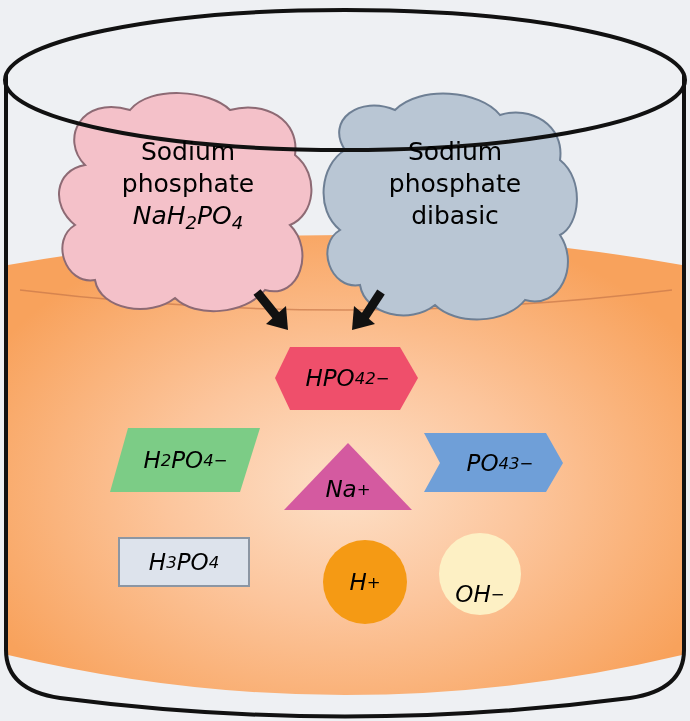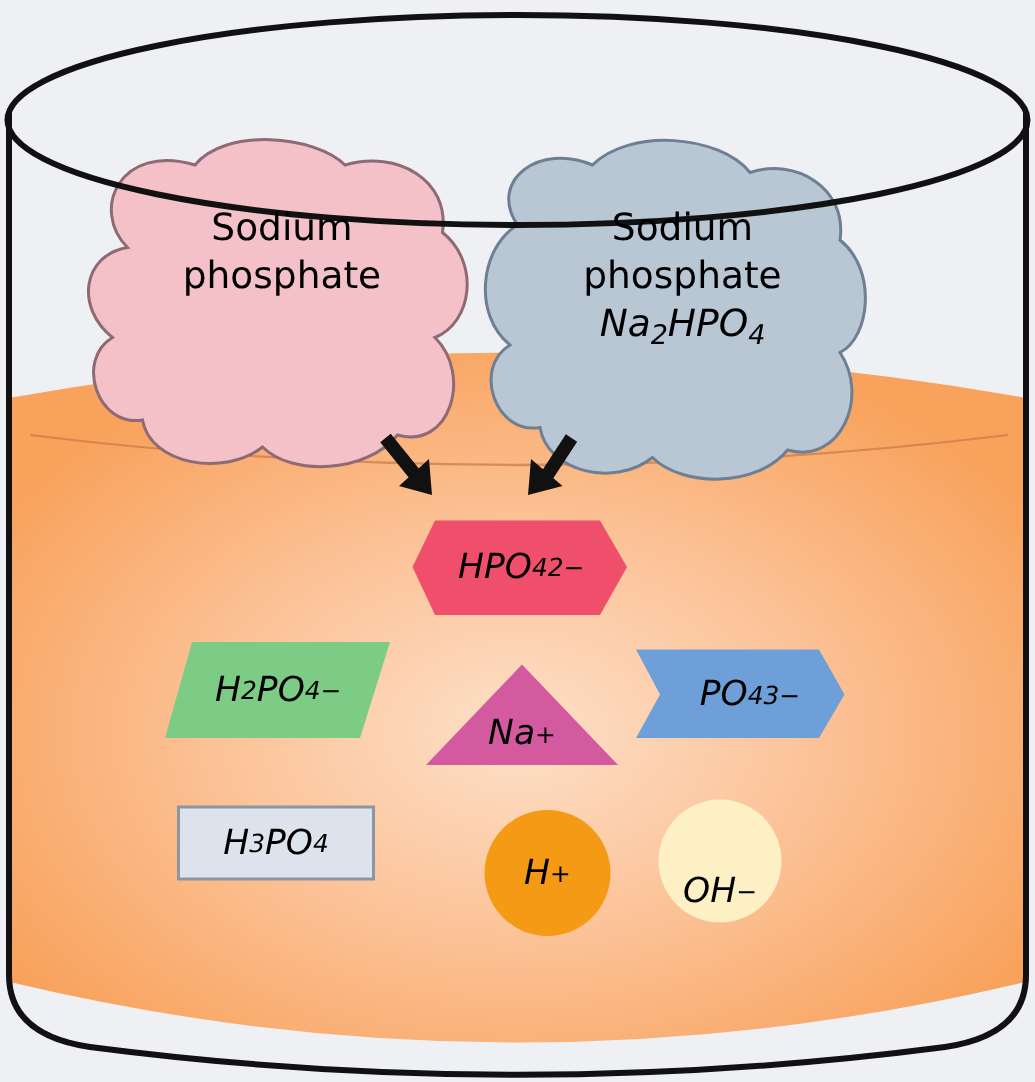--- a/index.html
+++ b/index.html
@@ -57,25 +57,26 @@
     <polygon points="348,443 412,510 284,510" fill="#d45aa0"></polygon>
     <polygon points="424,433 546,433 563,463 546,492 424,492 440,463" fill="#6f9fd8"></polygon>
     <rect x="119" y="538" width="130" height="48" fill="#dde3ec" stroke="#8c96a3" stroke-width="2"></rect>
     <circle cx="365" cy="582" r="42" fill="#f59a14"></circle>
     <circle cx="480" cy="574" r="41" fill="#fdf0c4"></circle>
   </svg>
 
   <div class="lbl cloud-text" style="left:88px; top:136px; width:200px;">
     <div>Sodium</div>
     <div>phosphate</div>
+    <div class="formula"><span>NaH</span><sub>2</sub><span>PO</span><sub>4</sub></div>
   </div>
   <div class="lbl cloud-text" style="left:355px; top:136px; width:200px;">
     <div>Sodium</div>
     <div>phosphate</div>
-    <div class="formula"><span>Na</span><sub>2</sub><span>HPO</span><sub>4</sub></div>
+    <div>dibasic</div>
   </div>
 
   <div class="ion" style="left:285px; top:350px; width:125px; height:56px;">
     <span>HPO</span>
       <sub>4</sub>
       <sup>2−</sup>
   </div>
   <div class="ion" style="left:118px; top:432px; width:135px; height:56px;">
     <span>H</span>
       <sub>2</sub>

